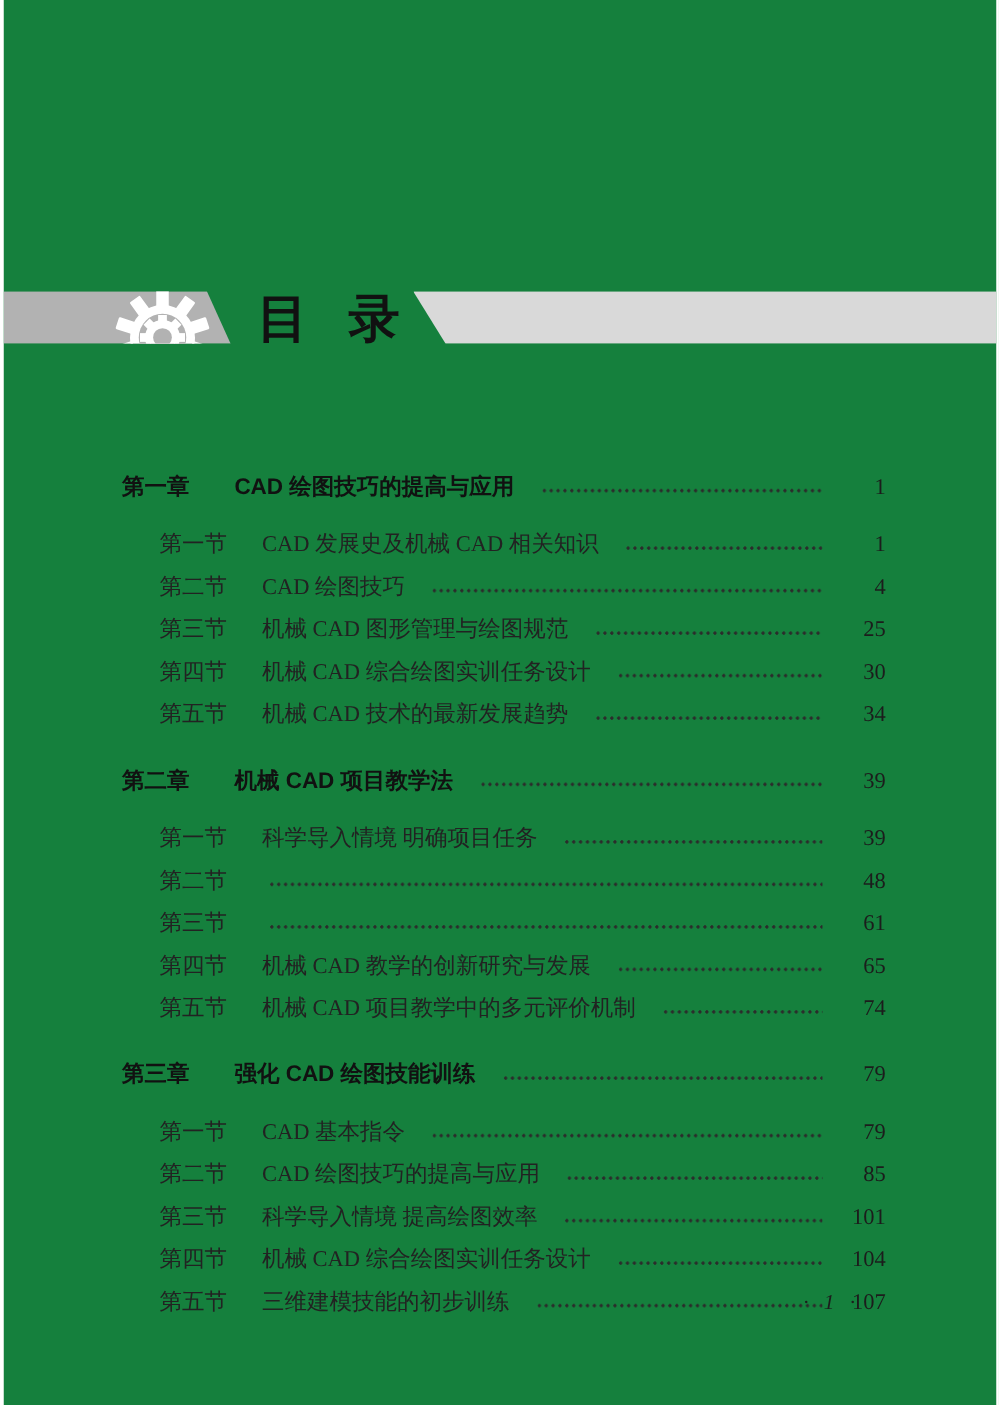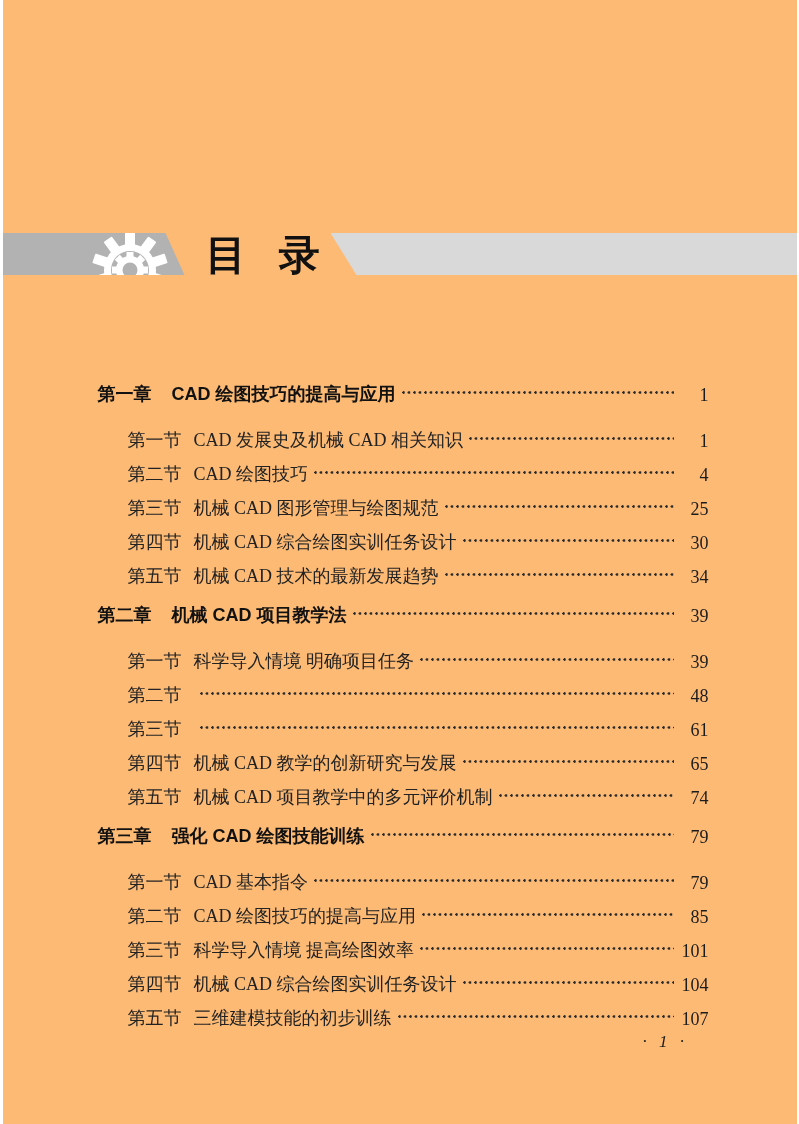--- a/index.html
+++ b/index.html
@@ -1,21 +1,21 @@
 <!DOCTYPE html>
 <html><head>
 <meta charset="utf-8">
 <style>
   html, body { margin: 0; padding: 0; background: #ffffff; }
   .page {
     position: relative;
     width: 794px;
     height: 1124px;
     margin: 0 auto;
-    background: #fdba74;
+    background: #15803d;
     overflow: hidden;
     font-family: "Liberation Serif", serif;
     color: #222222;
   }
 
   
   .banner {
     position: absolute;
     left: 0; top: 233px;
     width: 799px; height: 42px;
@@ -54,26 +54,27 @@
   }
 
   
   .toc {
     position: absolute;
     left: 95px; top: 372px;
     width: 611px;
   }
   .row {
     display: flex;
-    align-items: flex-end;
+    align-items: center;
     height: 34px;
     white-space: nowrap;
+    gap: 16px;
   }
   .row.chapter {
-    margin-top: 5px;
+    margin-top: 19px;
     margin-bottom: 12px;
     font-family: "Liberation Sans", sans-serif;
     font-weight: bold;
     font-size: 18px;
     color: #111111;
   }
   .row.chapter:first-child { margin-top: 0; }
   .row.section {
     padding-left: 18px;
     font-family: "Liberation Serif", serif;

